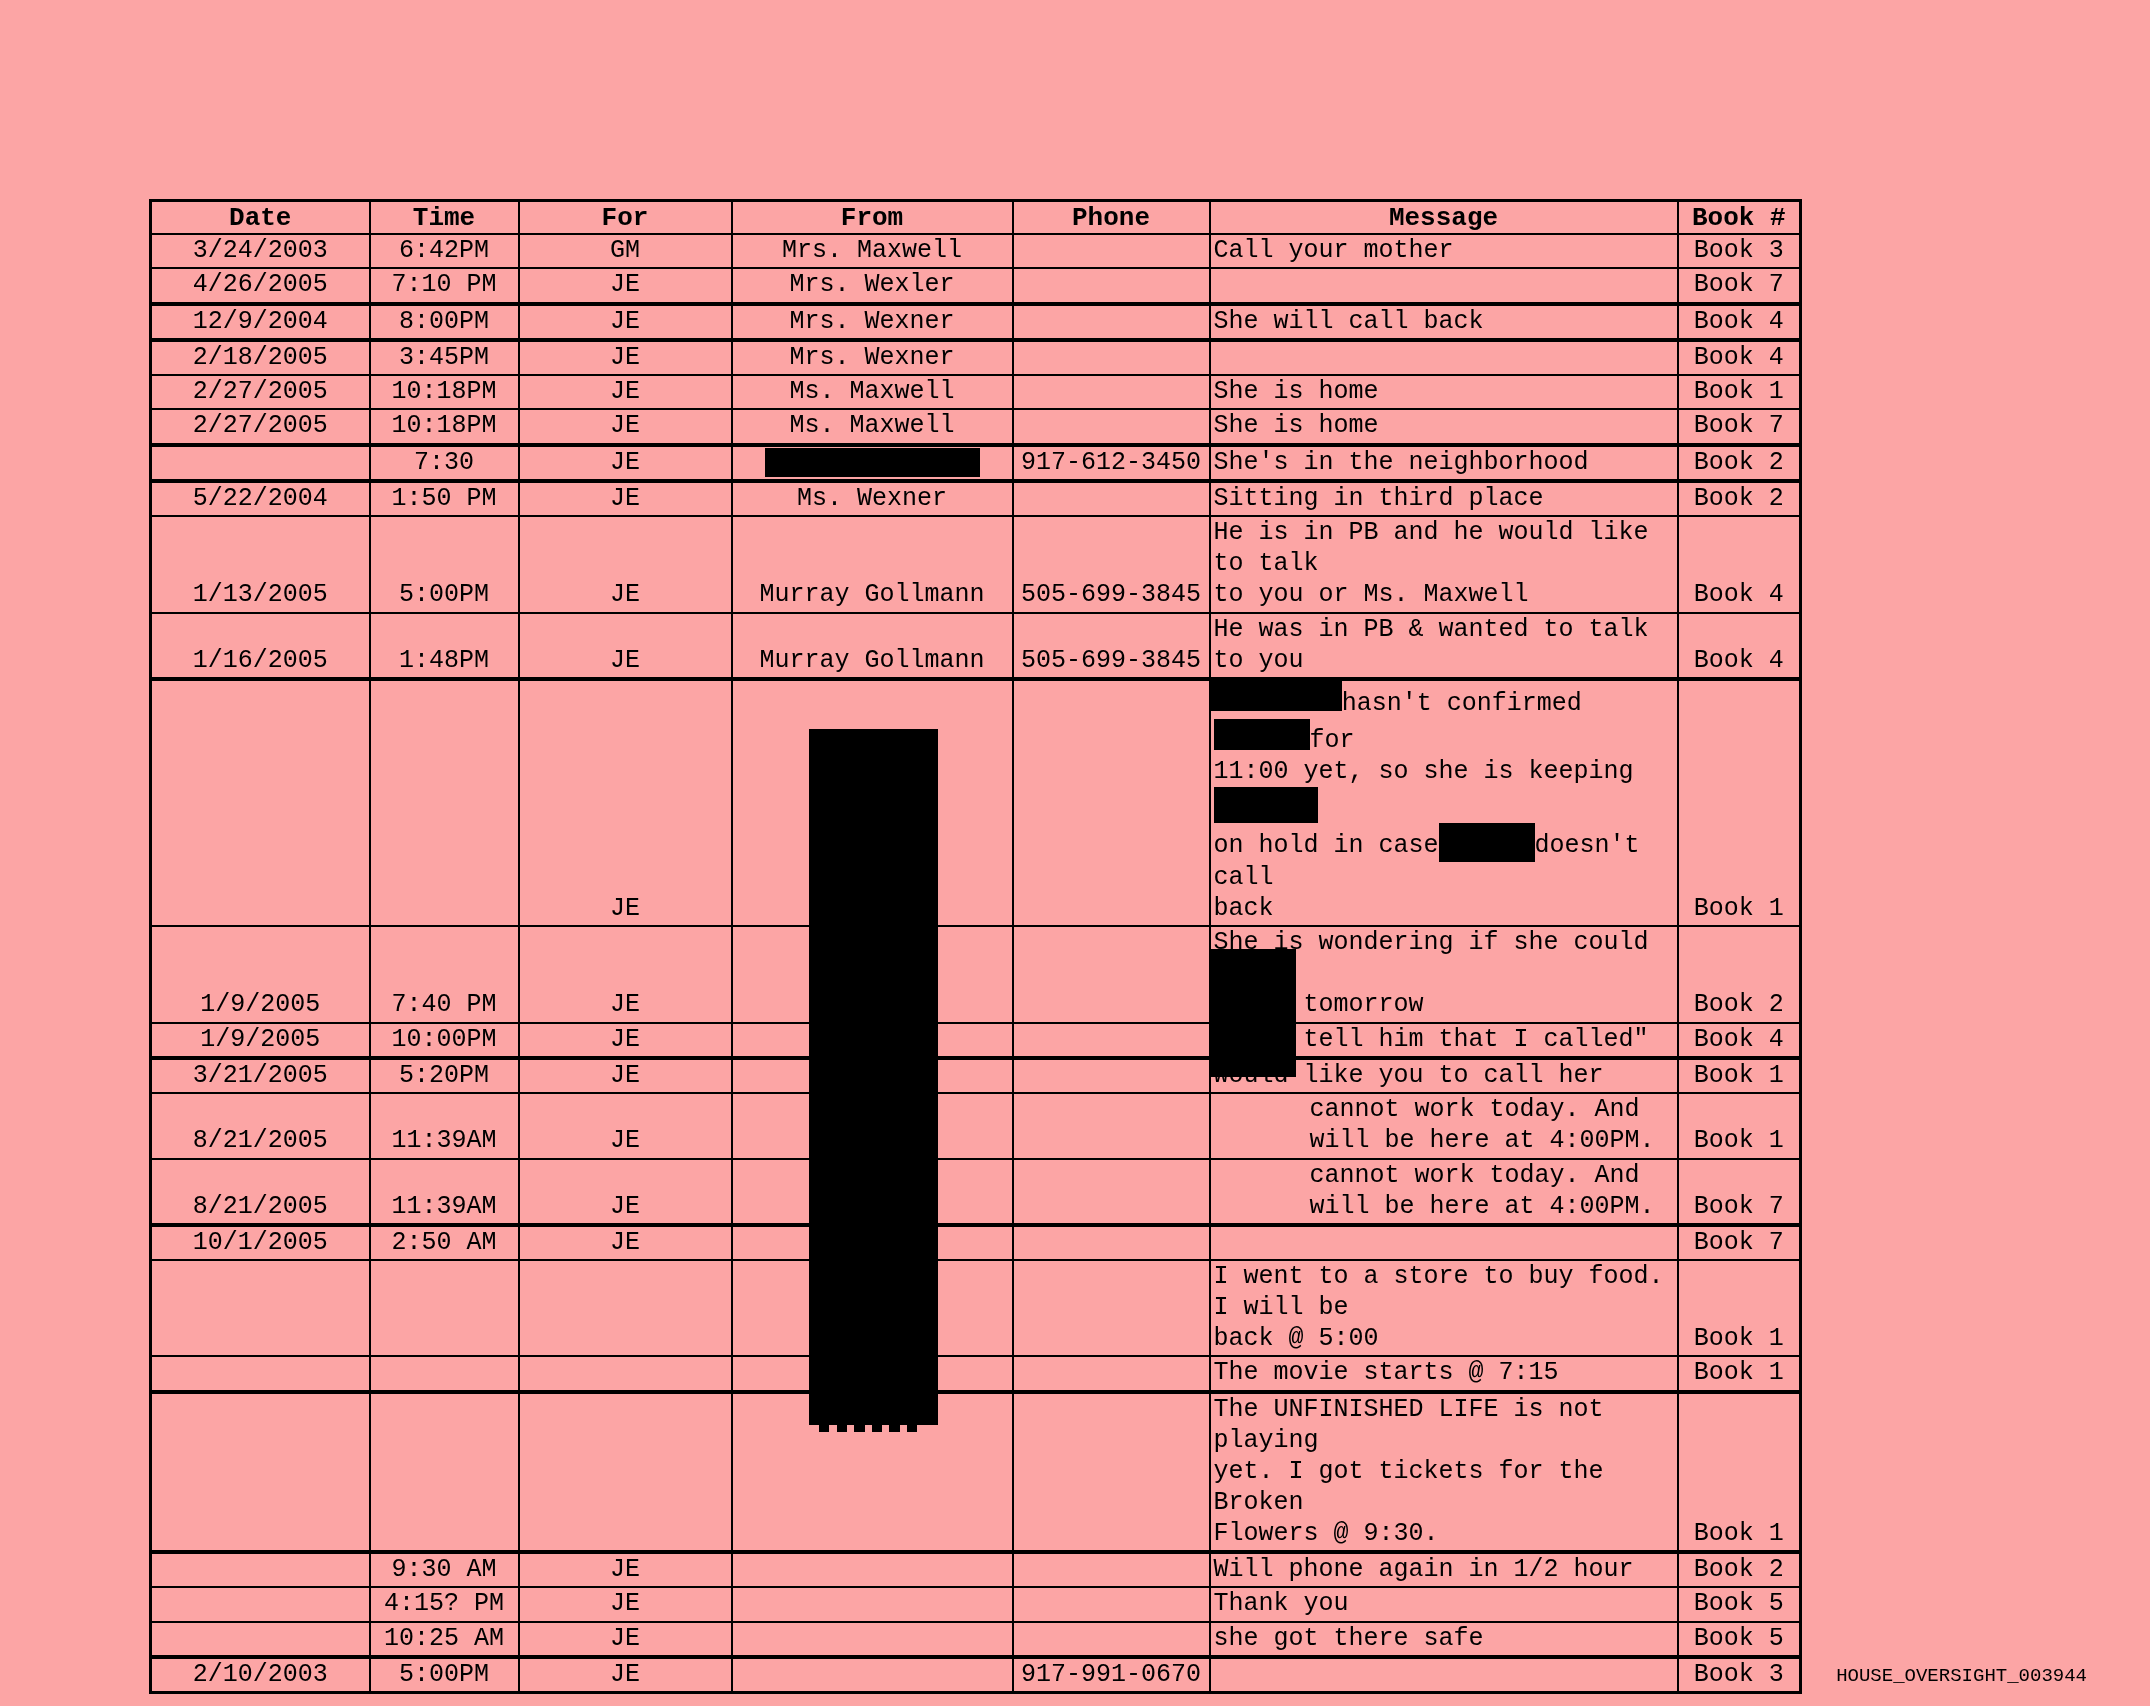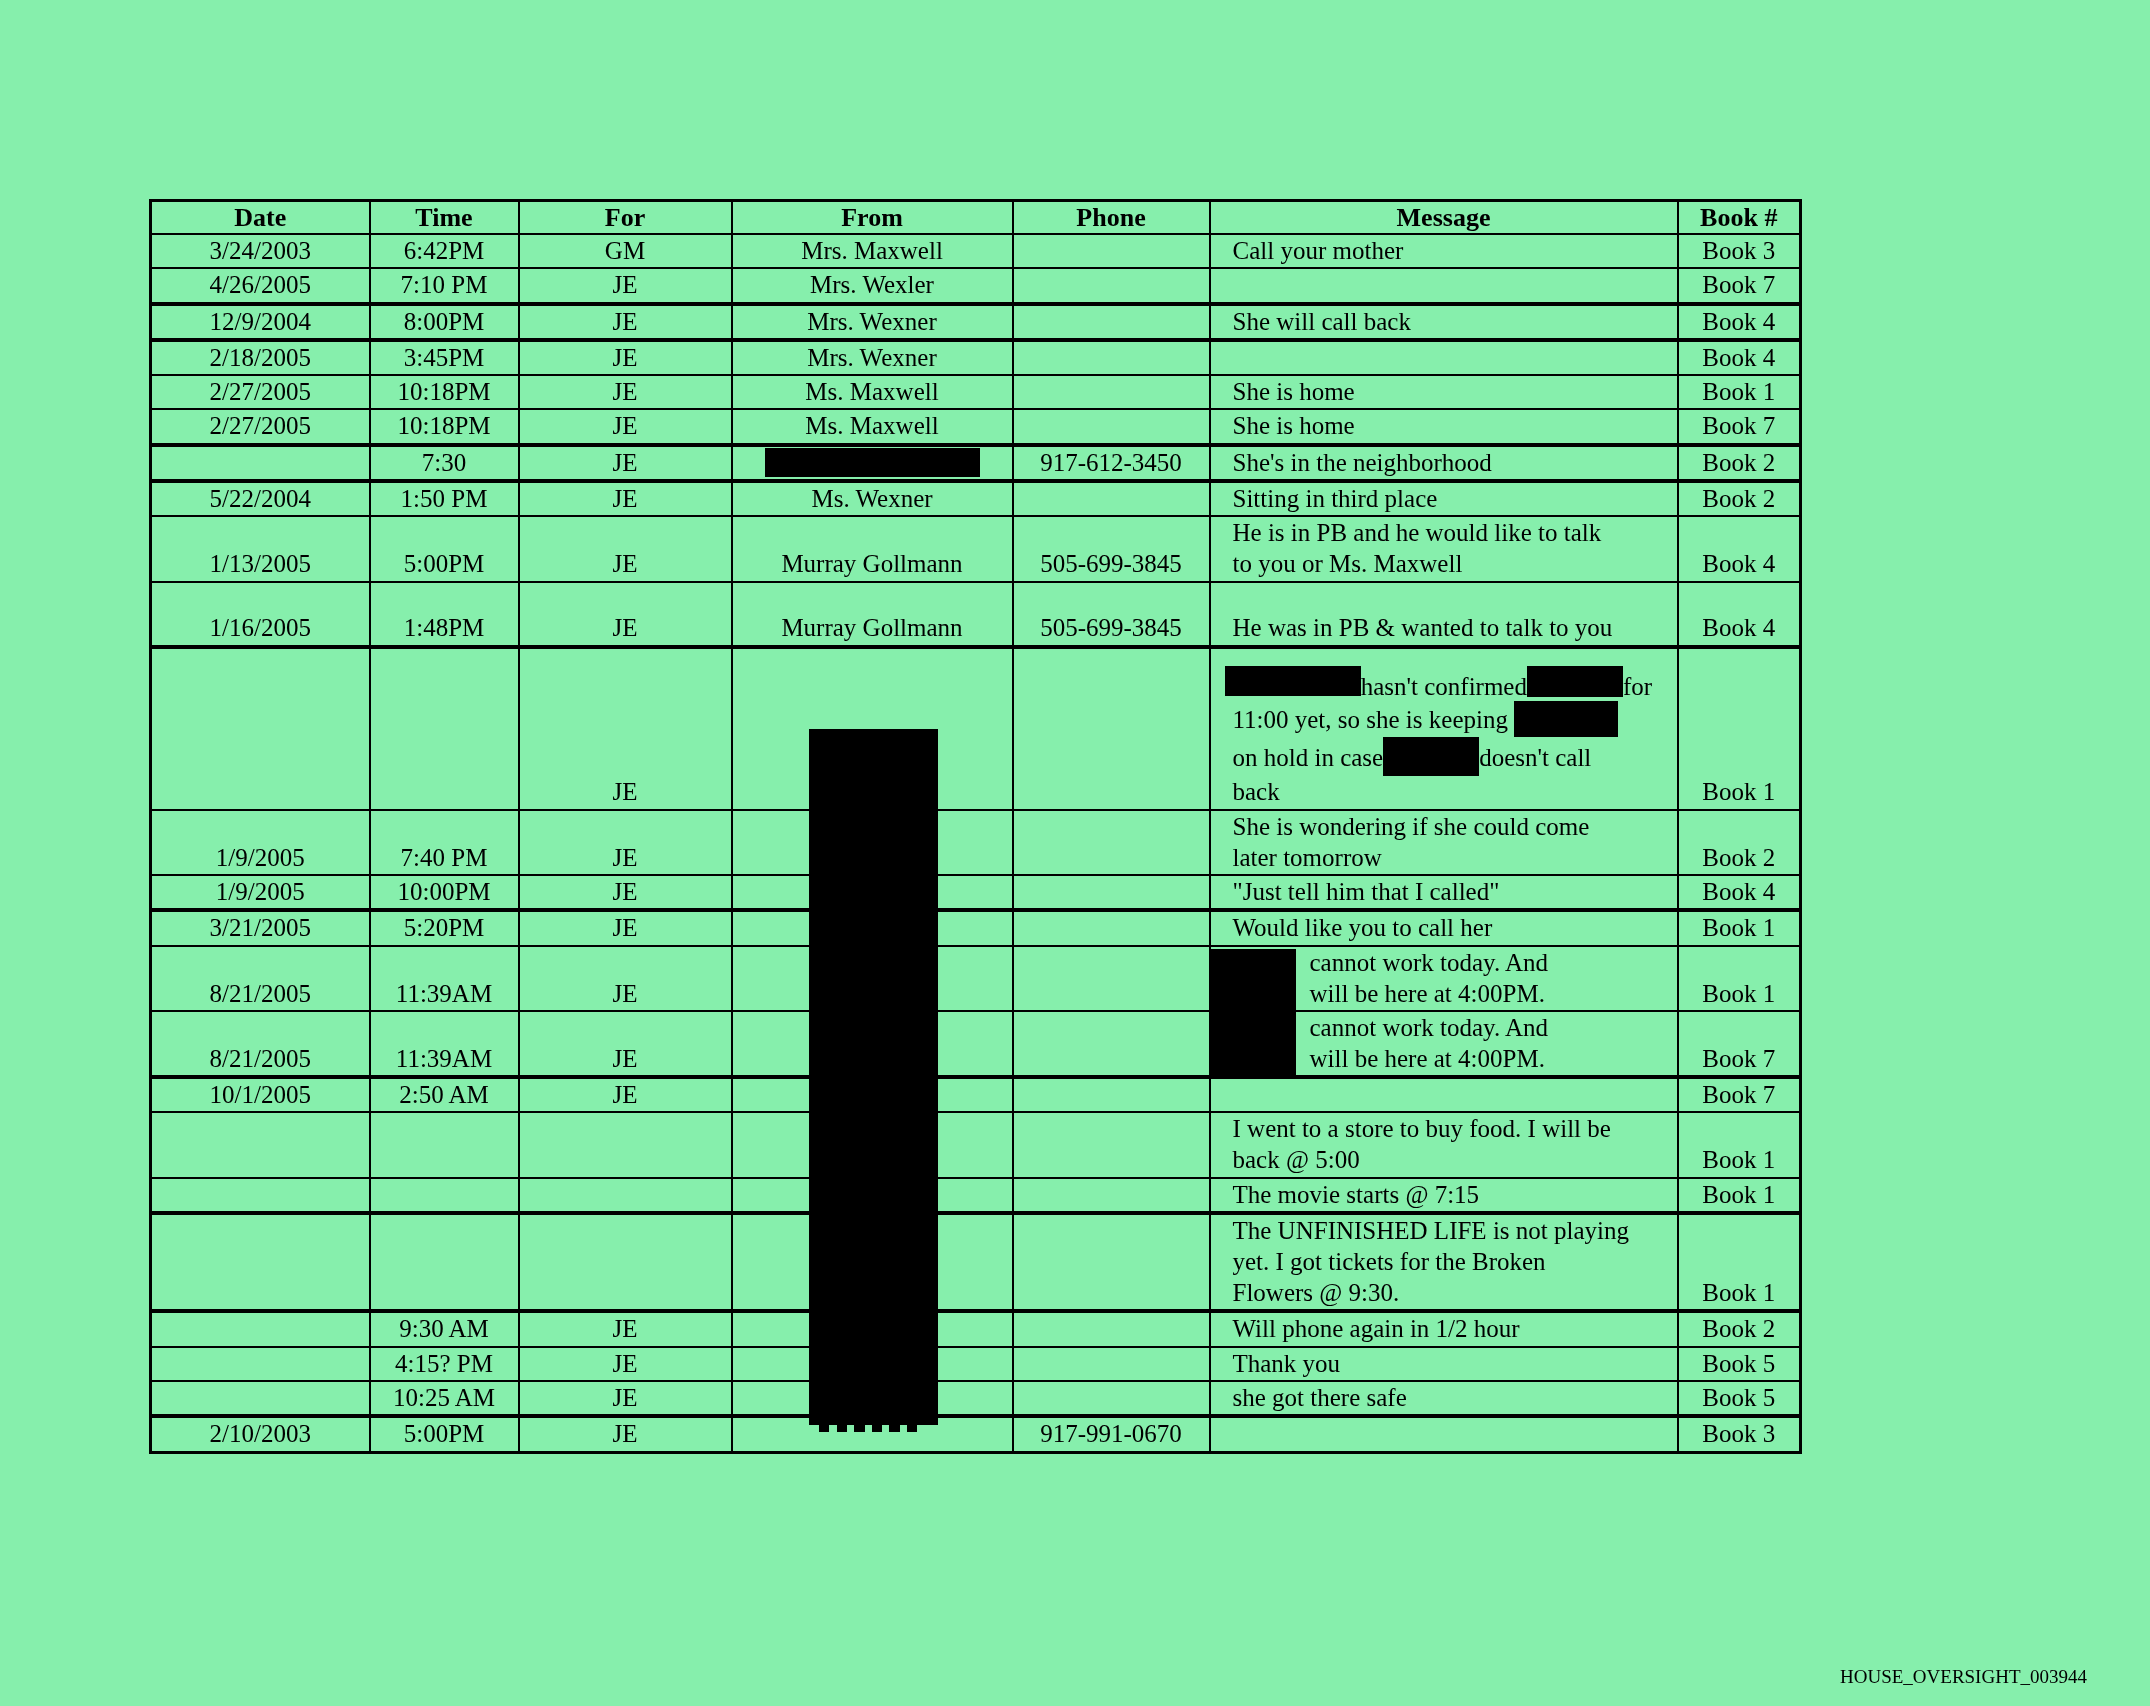--- a/index.html
+++ b/index.html
@@ -1,20 +1,20 @@
 <!DOCTYPE html>
 <html style="font-size:10.4px"><head>
 <meta charset="utf-8">
 <style>
   html,body { margin:0; padding:0; background:#ffffff; }
   .page {
     position:relative;
     width:2151px; height:1707px;
-    background:#86efac;
-    font-family:Liberation Serif, serif;
+    background:#fca5a5;
+    font-family:Liberation Mono, monospace;
     color:#000;
     overflow:hidden;
   }
   table.msglog {
     position:absolute; left:149px; top:199px;
     width:1650px;
     border-collapse:collapse;
     table-layout:fixed;
     border:3.9px solid #000;
   }
@@ -33,21 +33,21 @@
     text-align:center; vertical-align:middle;
     padding:0;
   }
   td {
     font-size:25px; line-height:31px;
     vertical-align:bottom;
     padding:0 5.2px 1.3px 5.2px;
     overflow:hidden;
   }
   td.c   { text-align:center; }
-  td.msg { text-align:left; padding-left:22px; }
+  td.msg { text-align:left; padding-left:3px; }
   td.msg.indent { padding-left:99px; }
 
   tr.h1 { height:33px;margin-top:40px; }
   tr.h2 { height:65px; }
   tr.h3 { height:98px; }
   tr.h5 { height:163px; }
   tr.tb td { border-bottom-width:4.6px; }
 
   .inline-redact {
     display:inline-block;

